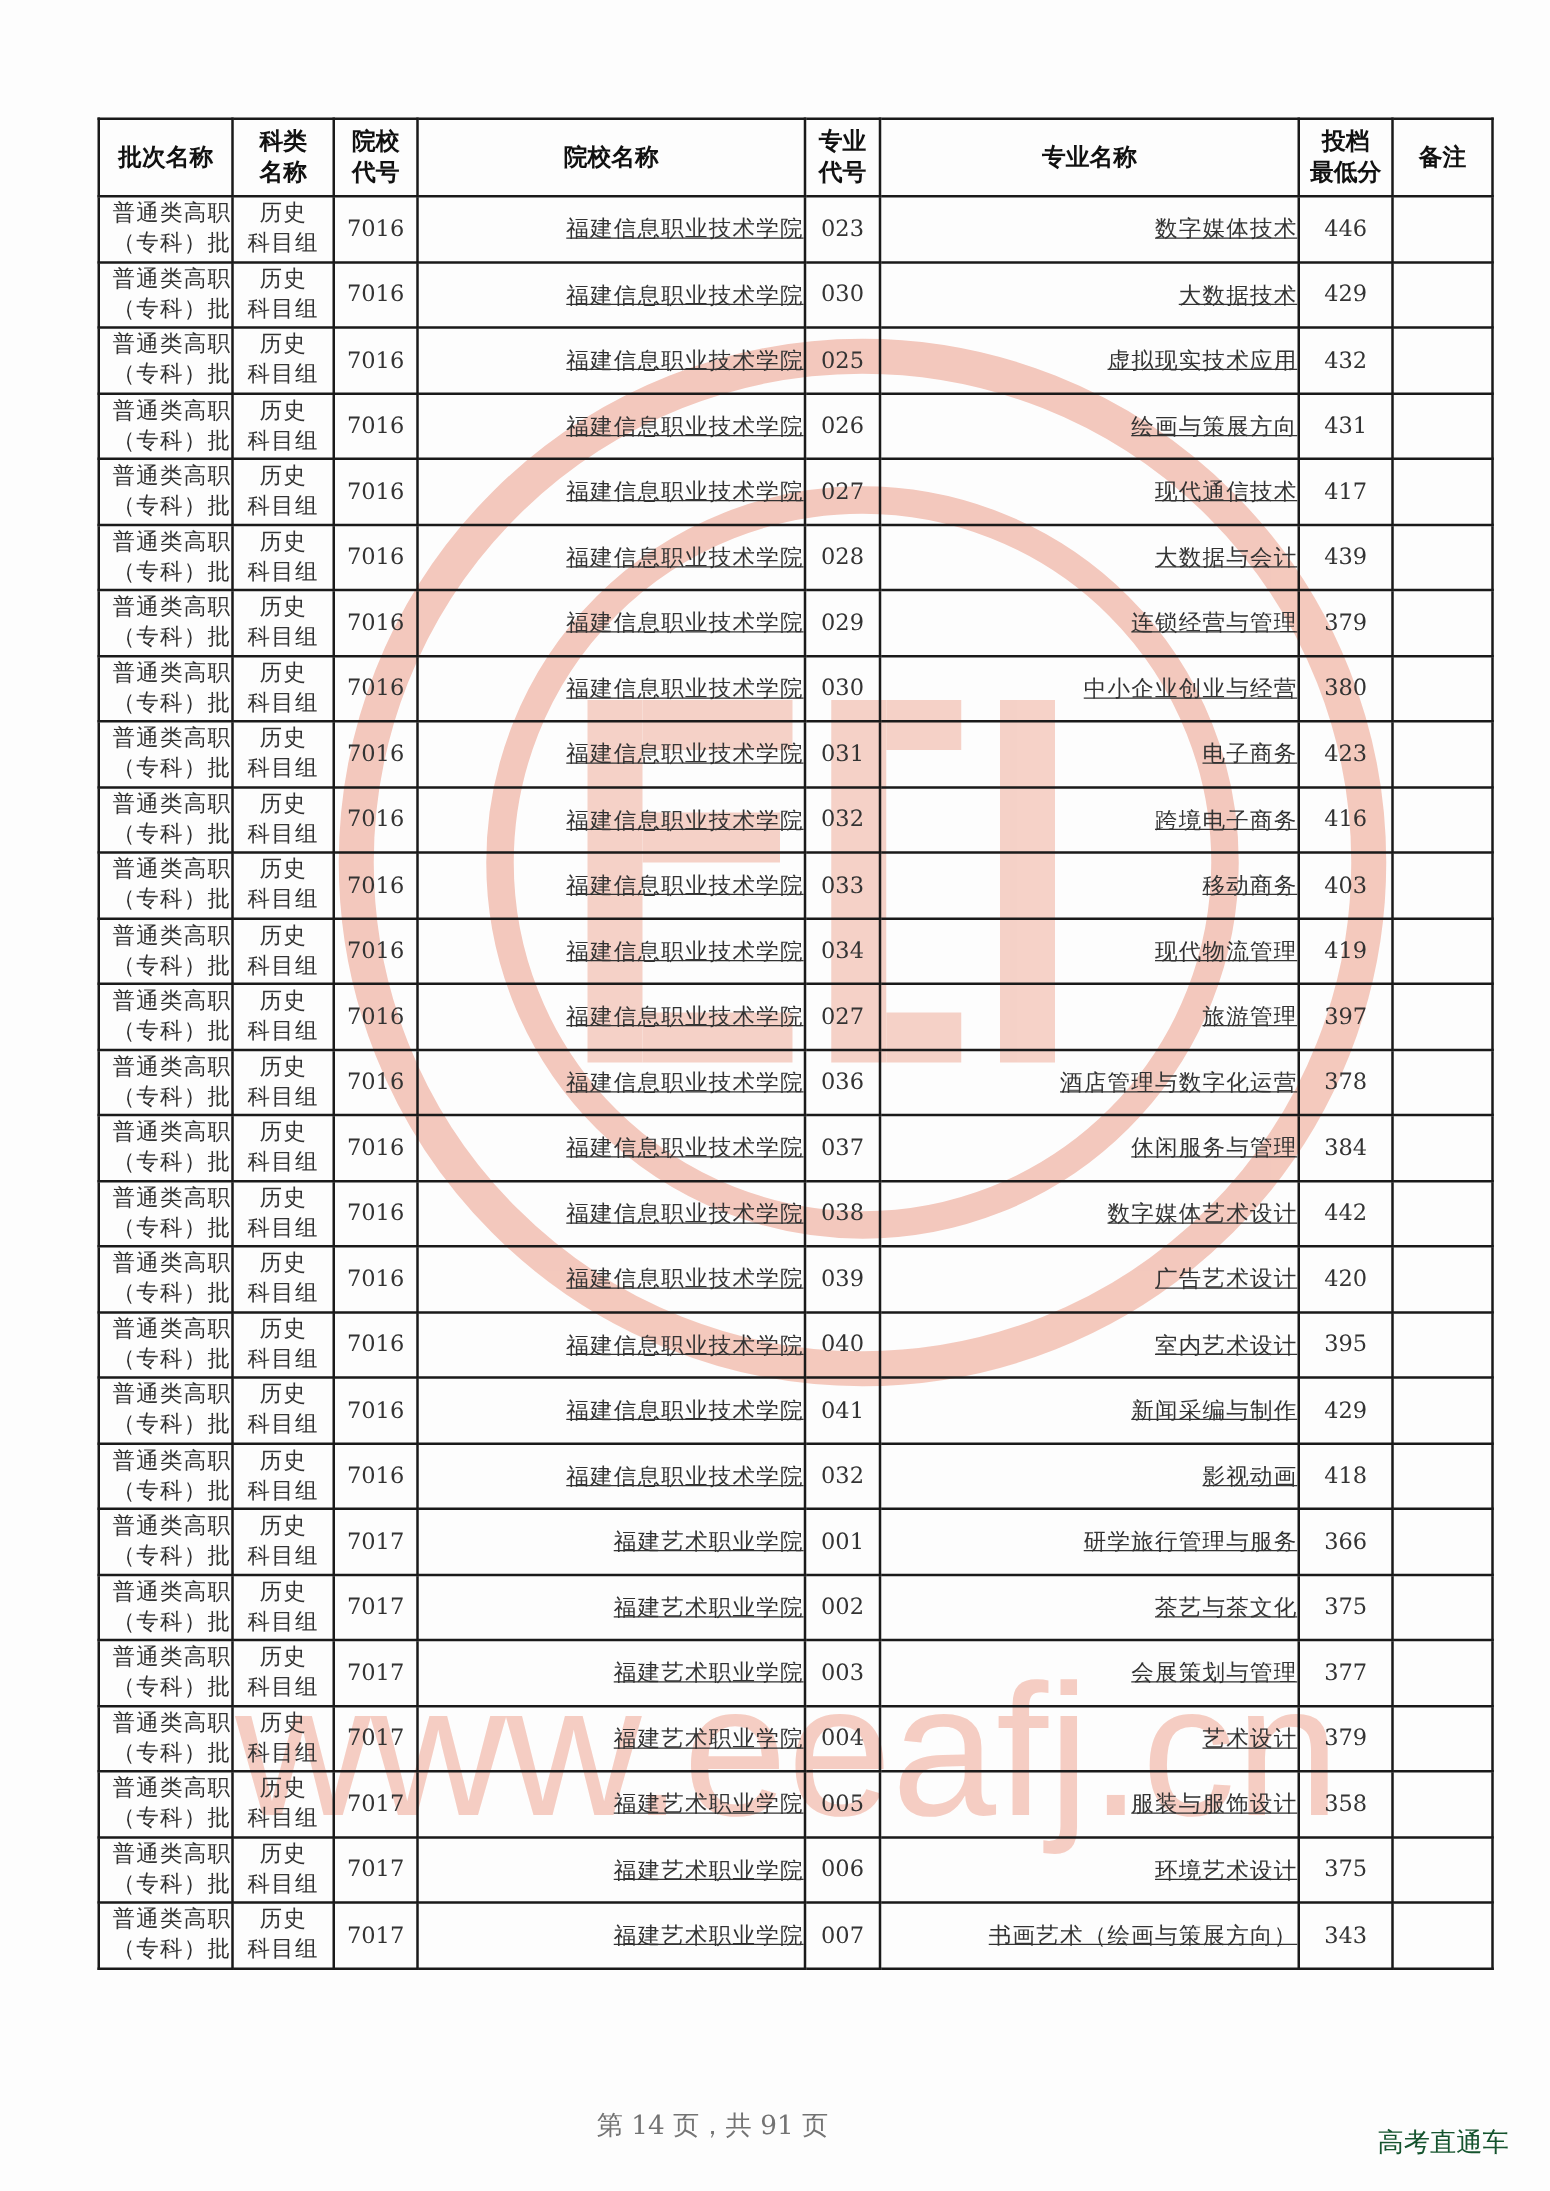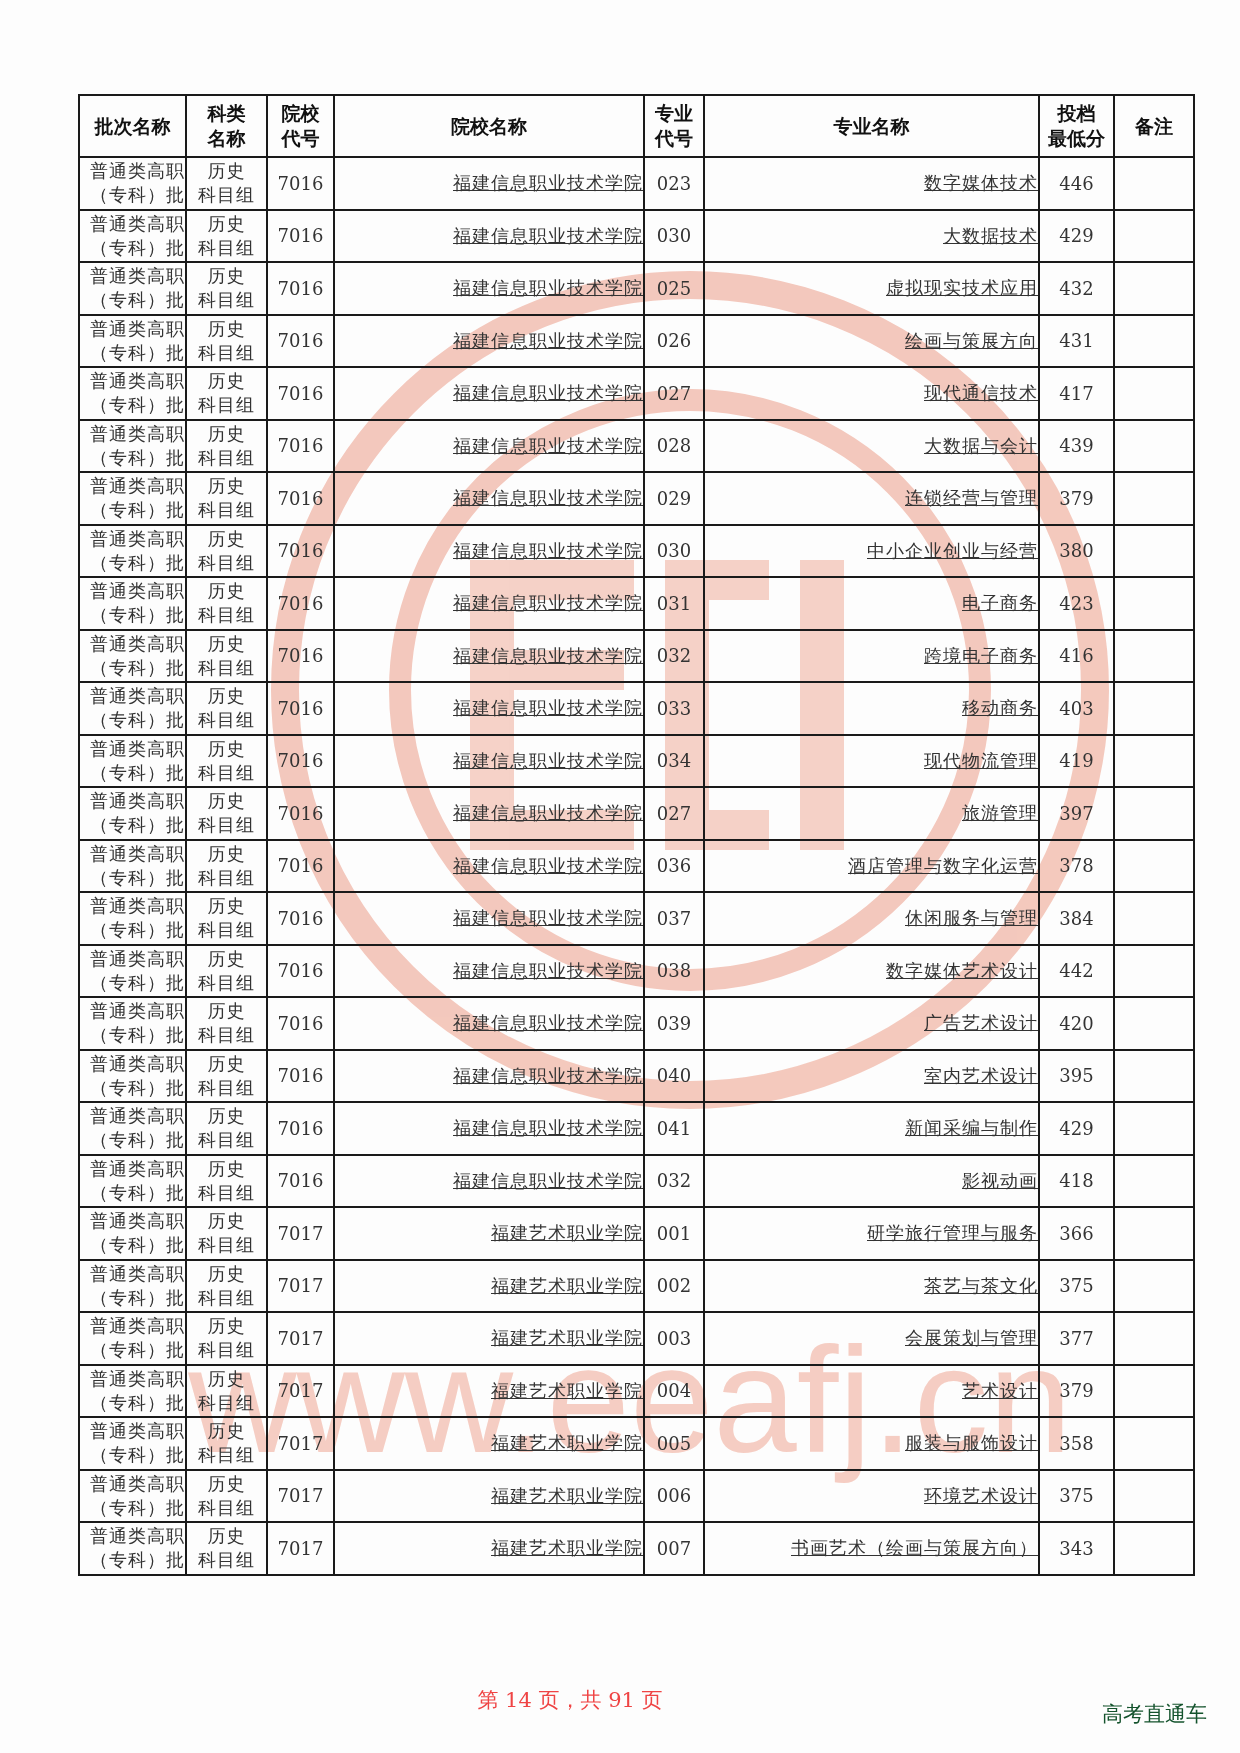--- a/index.html
+++ b/index.html
@@ -30,21 +30,21 @@
     font-size: 18px; color: #333;
     mix-blend-mode: multiply;
   }
   td.batch, td.subj { text-align: center; font-size: 18px; line-height: 24px; letter-spacing: 1px; }
   td.batch { text-align: right; padding-right: 2px; }
   td.code, td.mcode, td.score { text-align: center; font-size: 18px; }
   td.school, td.major { text-align: right; padding-left: 6px; font-size: 18px; letter-spacing: 1px; text-decoration: underline; }
   .two-line span { display: block; }
   .footer-page {
     position: absolute; top: 1686px; left: 0; width: 1140px; text-align: center;
-    font-size: 21px; color: #ef4444; z-index: 1;
+    font-size: 21px; color: #737373; z-index: 1;
   }
   .footer-brand {
     position: absolute; top: 1700px; left: 1102px;
     font-family: Liberation Serif, serif;
     font-size: 21px; color: #14532d; z-index: 1;
   }
 </style>
 </head>
 <body>
 

